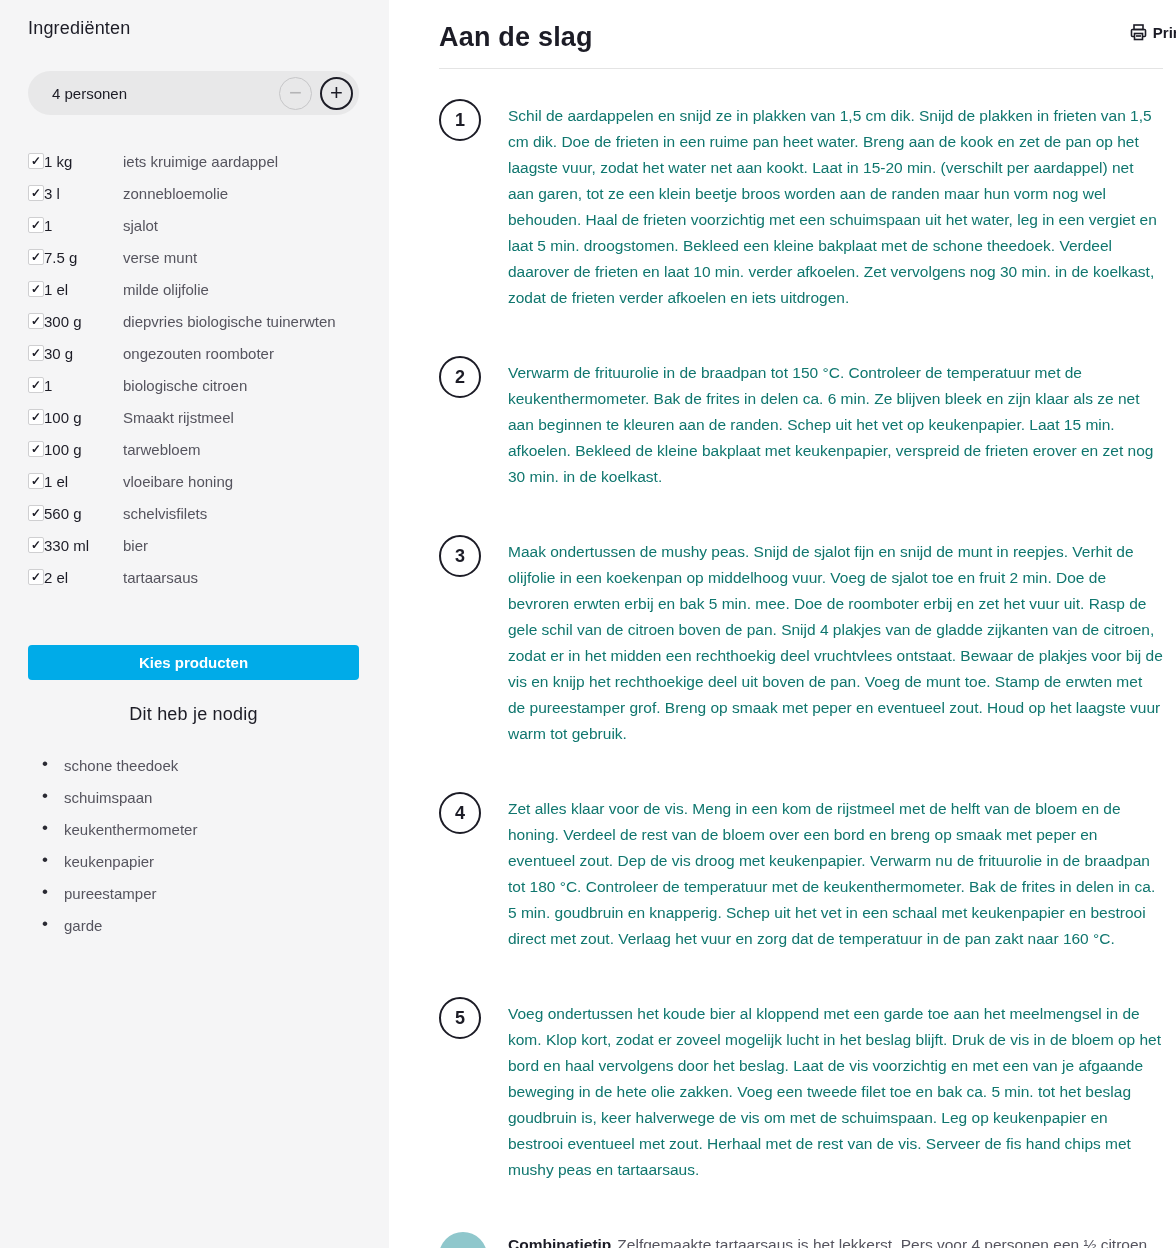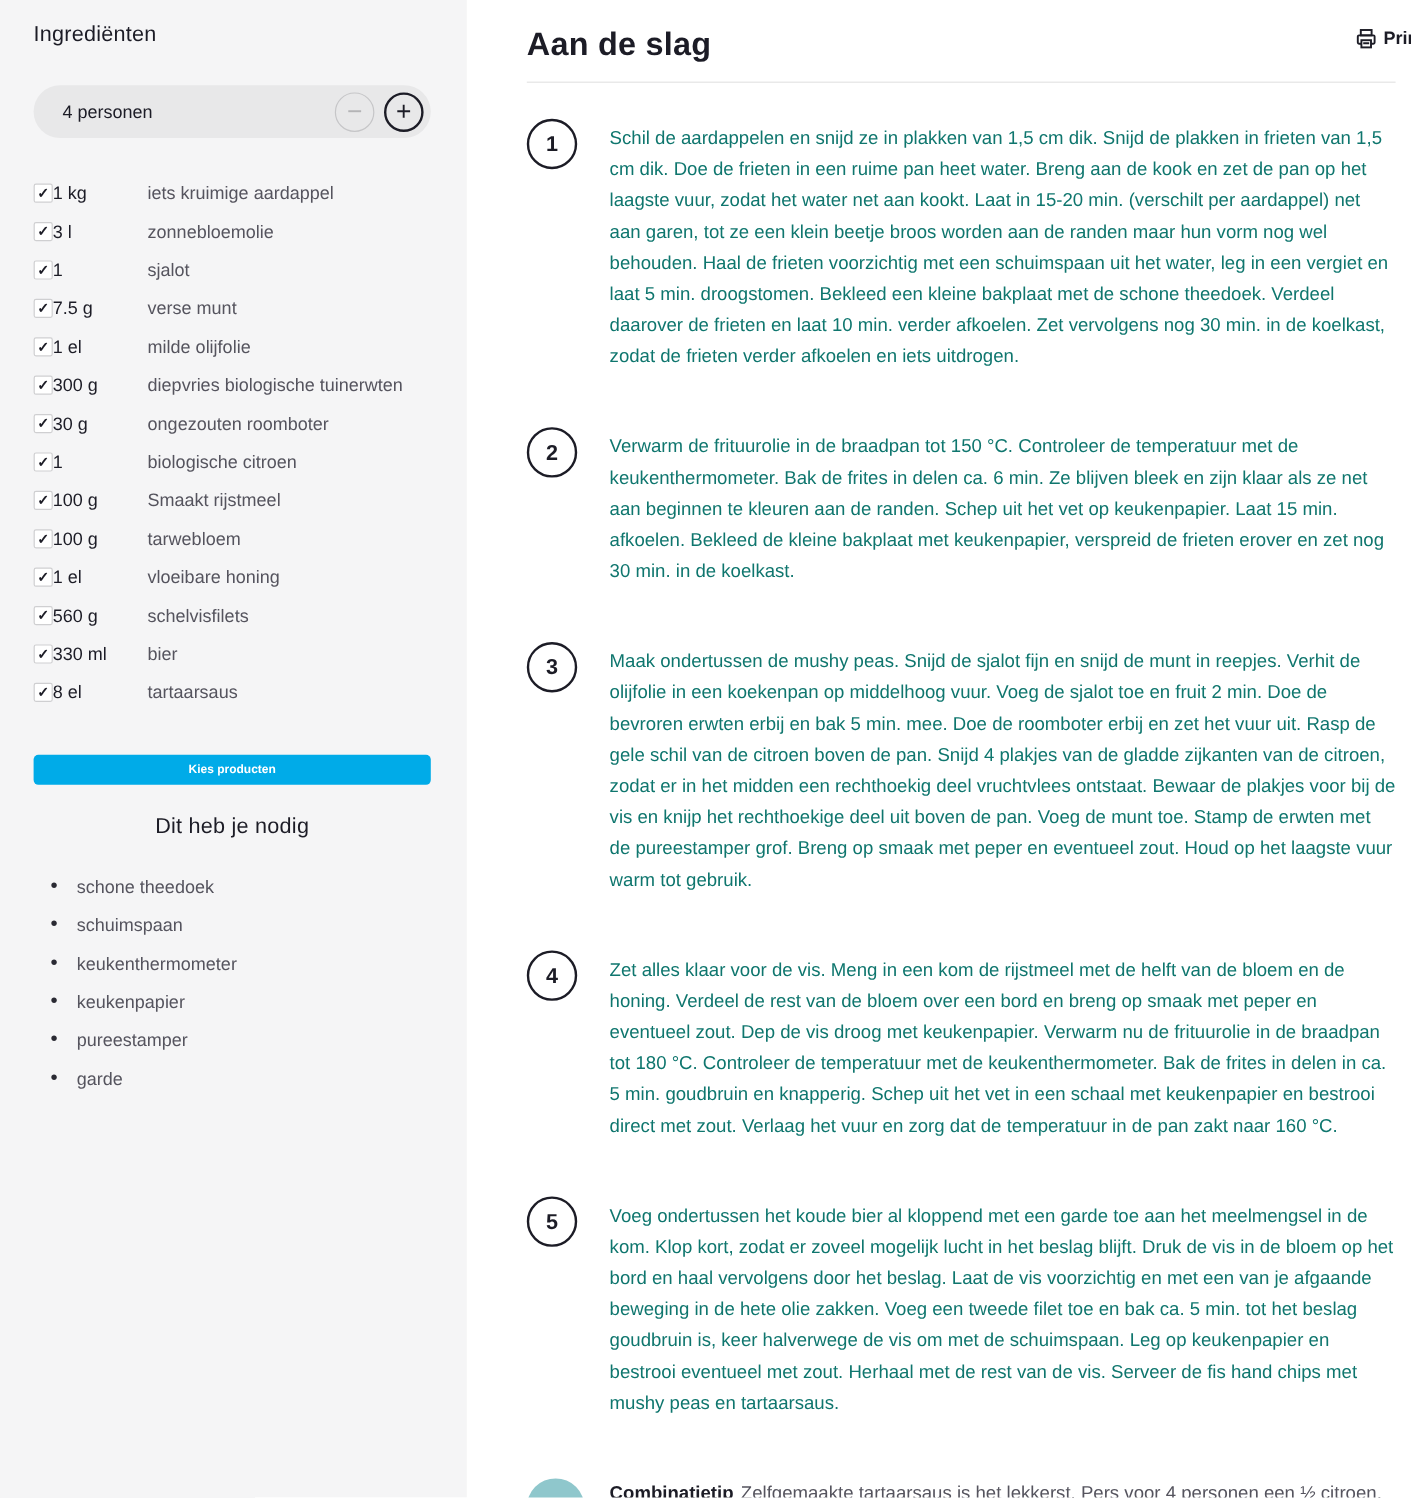--- a/index.html
+++ b/index.html
@@ -25,23 +25,23 @@
   .ingredients { list-style:none; margin-top:30px; }
   .ingredients li { display:flex; align-items:center; height:32px; font-size:15px; }
   .checkbox { width:16px; height:16px; background:#fff; border:1px solid #cfcfd1;
     border-radius:2px; display:flex; align-items:center; justify-content:center;
     cursor:pointer; flex:0 0 16px; }
   .checkbox .check { font-size:12px; font-weight:bold; color:var(--heading,#1c1c26); line-height:1; }
   .amount { flex:0 0 62px; text-align:left; font-weight:normal;
     color:var(--heading,#1c1c26); white-space:nowrap; }
   .iname { margin-left:17px; color:#55545e; white-space:nowrap; }
 
-  .choose-btn { display:block; width:331px; height:25px; margin-top:36px; border:none;
+  .choose-btn { display:block; width:331px; height:35px; margin-top:52px; border:none;
     border-radius:4px; background:var(--accent,#00abe8); color:#fff; font-weight:bold;
-    font-size:10px; cursor:pointer; font-family:inherit; }
+    font-size:15px; cursor:pointer; font-family:inherit; }
 
   .needs-title { margin-top:24px;text-align:center; }
   .needs { list-style:none; margin-top:24px; padding-left:14px; }
   .needs li { position:relative; padding-left:22px; height:32px; font-size:15px;
     display:flex; align-items:center; color:#55545e; }
   .needs li::before { content:"•"; position:absolute; left:0; top:50%;
     transform:translateY(-54%); color:#2a2a33; font-size:17px; }
 
   
   .main { flex:1; padding:14px 24px 0 50px; position:relative; }
@@ -184,21 +184,21 @@
         <span class="checkbox">
             <span class="check">✓</span>
           </span>
         <span class="amount">330 ml</span>
         <span class="iname">bier</span>
       </li>
       <li>
         <span class="checkbox">
             <span class="check">✓</span>
           </span>
-        <span class="amount">8 el</span>
+        <span class="amount">2 el</span>
         <span class="iname">tartaarsaus</span>
       </li>
     </ul>
 
     <button class="choose-btn">Kies producten</button>
 
     <h2 class="needs-title">Dit heb je nodig</h2>
     <ul class="needs">
       <li>schone theedoek</li>
       <li>schuimspaan</li>

